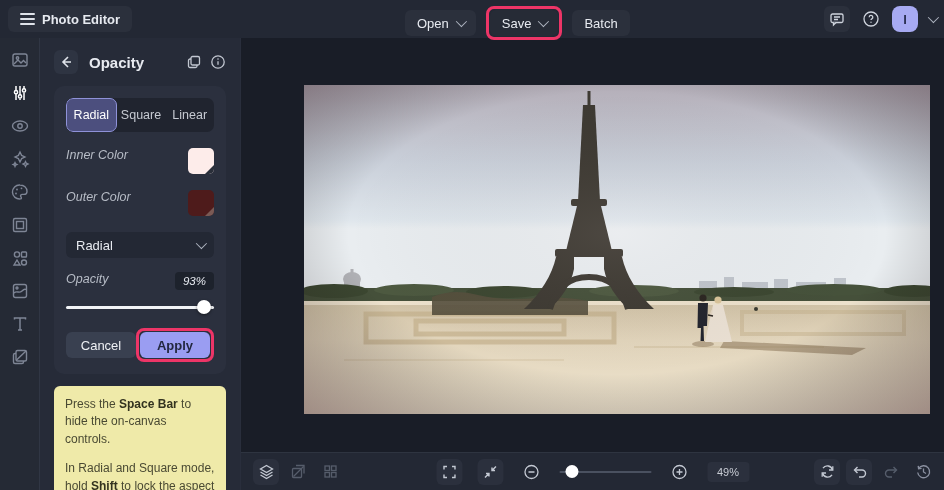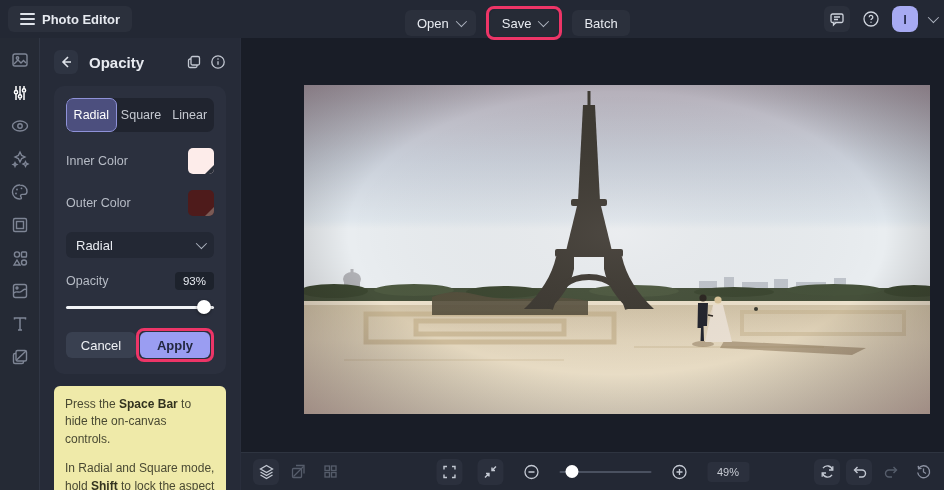--- a/index.html
+++ b/index.html
@@ -32,21 +32,21 @@
   
   .panel { width:201px; background:#262b38; border-right:1px solid #30364455; position:relative; padding:12px 14px; }
   .panel-head { display:flex; align-items:center; margin-bottom:12px; }
   .back-btn { width:24px; height:24px; border-radius:6px; background:#2e3442; border:none; color:#dfe3ea; display:flex; align-items:center; justify-content:center; cursor:pointer; }
   .panel-title { font-size:15px; font-weight:bold; margin-left:11px; flex:1; }
   .panel-head .mini { color:#c2c7d1; margin-left:8px; cursor:pointer; display:flex; }
   .card { background:#2b303e; border-radius:10px; padding:12px; }
   .tabs { display:flex; background:#20242f; border-radius:7px; overflow:hidden; }
   .tab { flex:1; height:34px; border:none; background:transparent; color:#c6cad2; font-size:12.5px; font-family:inherit; cursor:pointer; border-radius:7px; }
   .tab.selected { background:#4c4f7e; border:1px solid #8f92d9; color:#fff; }
-  .row { display:flex; align-items:center; justify-content:space-between; margin-top:16px; }
+  .row { display:flex; align-items:flex-start; justify-content:space-between; margin-top:16px;font-style:italic; }
   .row-label { color:#b7bcc6; font-size:12.5px; }
   .swatch { width:26px; height:26px; border-radius:5px; position:relative; cursor:pointer; overflow:hidden; }
   .swatch.inner { background:#fdecea; }
   .swatch.outer { background:#4e1b1b; }
   .swatch::after { content:""; position:absolute; right:0; bottom:0; border-style:solid; border-width:0 0 9px 9px; border-color:transparent transparent #2a2f3a transparent; }
   .swatch.outer::after { border-color:transparent transparent #7a5a55 transparent; }
   .select { margin-top:16px; height:26px; background:#232834; border-radius:6px; display:flex; align-items:center; justify-content:space-between; padding:0 10px; cursor:pointer; font-size:13px; }
   .val-pill { background:#1d222c; border-radius:4px; padding:3px 8px; font-size:11.5px; color:#e7eaf0; }
   .slider { position:relative; height:14px; margin-top:10px; cursor:pointer; }
   .slider .track { position:absolute; top:6px; left:0; right:0; height:2.5px; border-radius:2px; background:#f2f4f7; }

